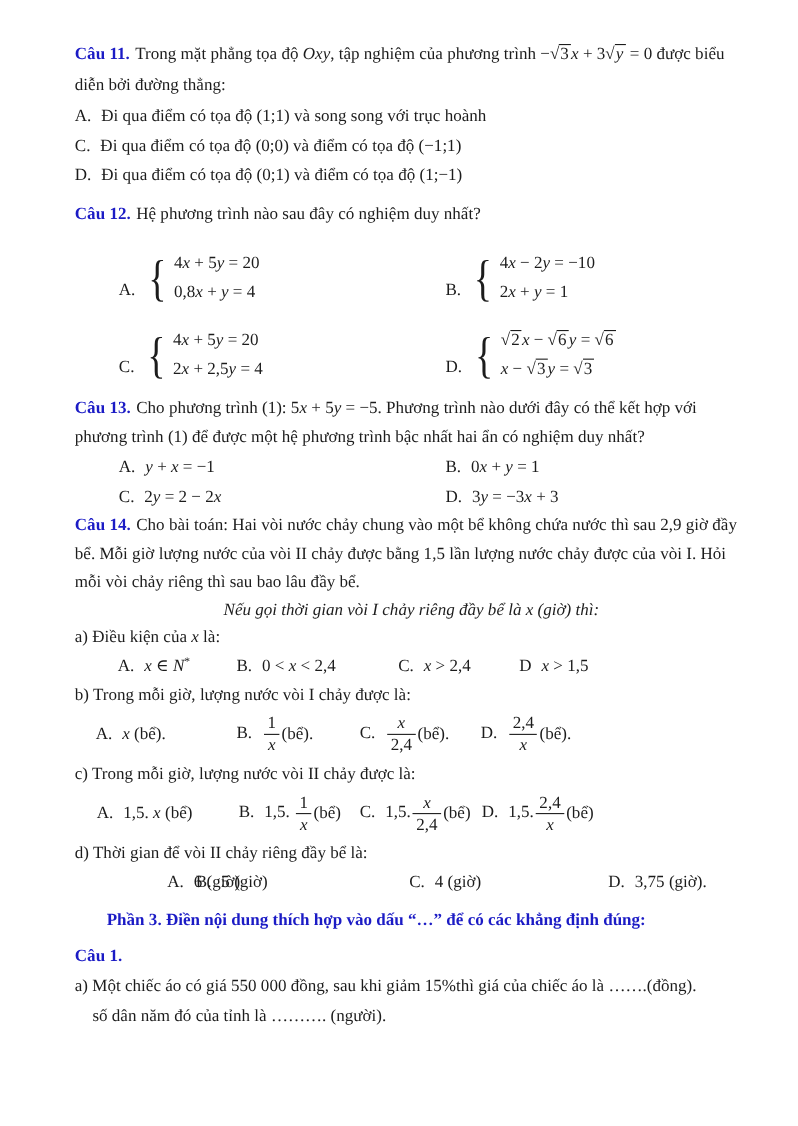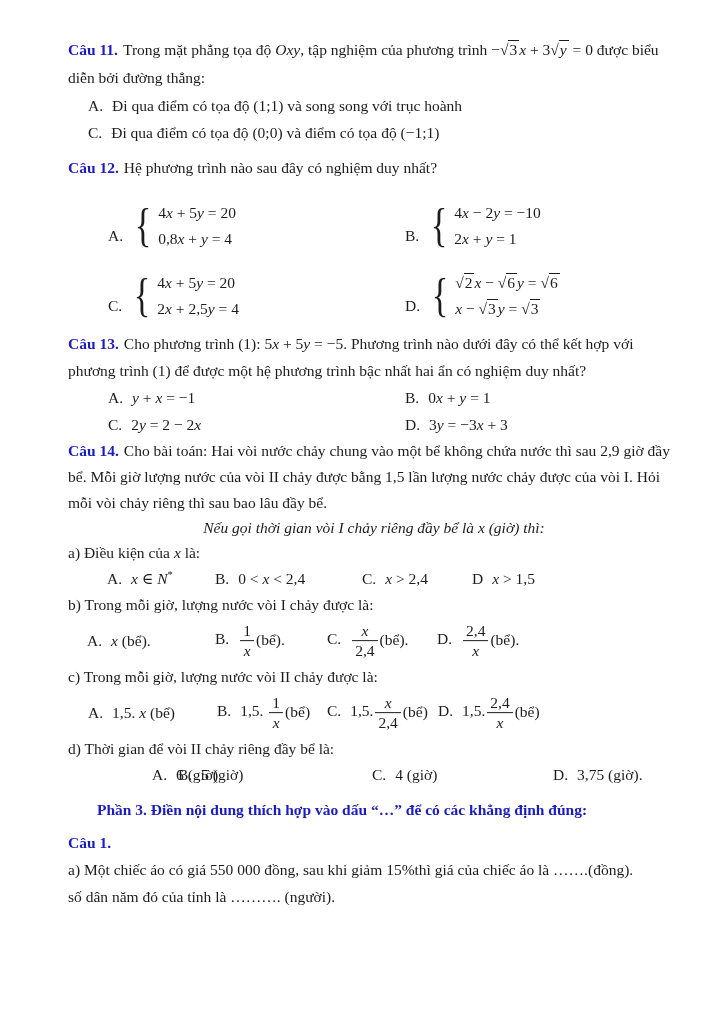--- a/index.html
+++ b/index.html
@@ -12,37 +12,37 @@
     overflow:hidden;
     font-family:"Liberation Serif","DejaVu Serif",serif;
     font-size:15.5px;
     color:#1c1c1c;
   }
   .qlabel{font-weight:bold;color:#1b1bc5;margin-right:5px;}
   .heading{font-weight:bold;color:#1b1bc5;}
   .para{line-height:28px;}
   .para26{line-height:26px;}
   .line{display:block;}
-  .optline{margin-left:20px;line-height:27px;}
+  .optline{line-height:27px;}
   .olabel{margin-right:9px;}
   .optrow{position:relative;height:27px;}
   .fracrow{position:relative;height:47px;}
   .sysrow{position:relative;height:64px;}
   .cell{position:absolute;top:50%;transform:translateY(-50%);white-space:nowrap;}
   
   .r-q12 .c1,.r-q13 .c1{left:40px;}
   .r-q12 .c2,.r-q13 .c2{left:337px;}
   .r-a .c1{left:39px;}.r-a .c2{left:147px;}.r-a .c3{left:294px;}.r-a .c4{left:404px;}
   .r-b .c1{left:19px;}.r-b .c2{left:147px;}.r-b .c3{left:259px;}.r-b .c4{left:369px;}
   .r-c .c1{left:20px;}.r-c .c2{left:149px;}.r-c .c3{left:259px;}.r-c .c4{left:370px;}
   .r-d .c1{left:40px;margin-left:44px;}.r-d .c2{left:110px;}.r-d .c3{left:304px;}.r-d .c4{left:485px;}
   .center-italic{text-align:center;font-style:italic;line-height:24px;}
   .sub-intro{line-height:25px;}
   .mt8{margin-top:8px;} .mt12{margin-top:12px;} .mt6{margin-top:6px;} .mt2{margin-top:2px;}
-  .indent16{}
+  .indent16{margin-left:16px;}
   
   .m i{font-style:italic;}
   sup{font-size:0.68em;}
   .sqrt{white-space:nowrap;}
   .sqrt .rad{border-top:1.2px solid #1c1c1c;padding:0 2px 0 1px;}
   .frac{display:inline-block;vertical-align:middle;text-align:center;margin:0 2px;}
   .frac .num,.frac .den{display:block;line-height:1.25;padding:0 3px;}
   .frac .den{border-top:1.2px solid #1c1c1c;}
   .sys{display:inline-flex;align-items:center;}
   .brace{font-size:46px;font-weight:400;line-height:0.85;margin-right:4px;transform:scaleX(0.75);display:inline-block;}
@@ -53,20 +53,21 @@
 <body>
 
 <div class="page">
 
   <div class="para">
     <span class="line"><span class="qlabel">Câu 11.</span><span>Trong mặt phẳng tọa độ <span class="m"><i>Oxy</i></span>, tập nghiệm của phương trình <span class="m">−<span class="sqrt">√<span class="rad">3</span></span><i>x</i> + 3<span class="sqrt">√<span class="rad"><i>y</i></span></span> = 0</span> được biểu</span></span>
     <span class="line">diễn bởi đường thẳng:</span>
   </div>
   <div class="optline"><span class="olabel">A.</span><span>Đi qua điểm có tọa độ <span class="m">(1;1)</span> và song song với trục hoành</span></div>
   <div class="optline"><span class="olabel">C.</span><span>Đi qua điểm có tọa độ <span class="m">(0;0)</span> và điểm có tọa độ <span class="m">(−1;1)</span></span></div>
+  <div class="optline"><span class="olabel">D.</span><span>Đi qua điểm có tọa độ <span class="m">(0;1)</span> và điểm có tọa độ <span class="m">(1;−1)</span></span></div>
 
   <div class="para mt8">
     <span class="line"><span class="qlabel">Câu 12.</span><span>Hệ phương trình nào sau đây có nghiệm duy nhất?</span></span>
   </div>
   <div class="sysrow r-q12 mt12">
     <span class="cell c1"><span class="olabel">A.</span><span class="sys">
           <span class="brace">{</span>
           <span class="syslines">
             <span class="sysline">4<i>x</i> + 5<i>y</i> = 20</span>
             <span class="sysline">0,8<i>x</i> + <i>y</i> = 4</span>

